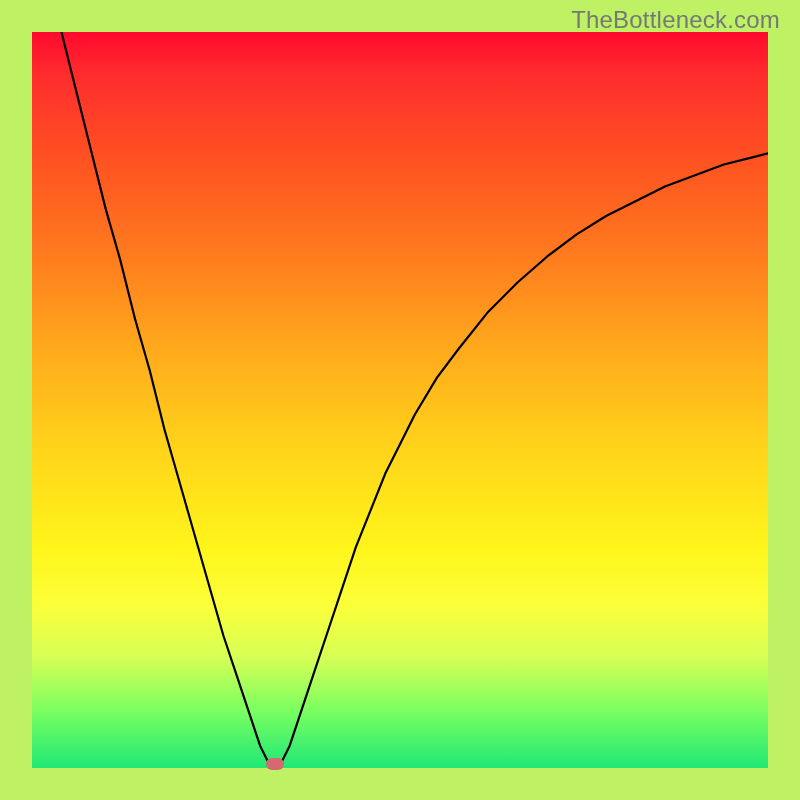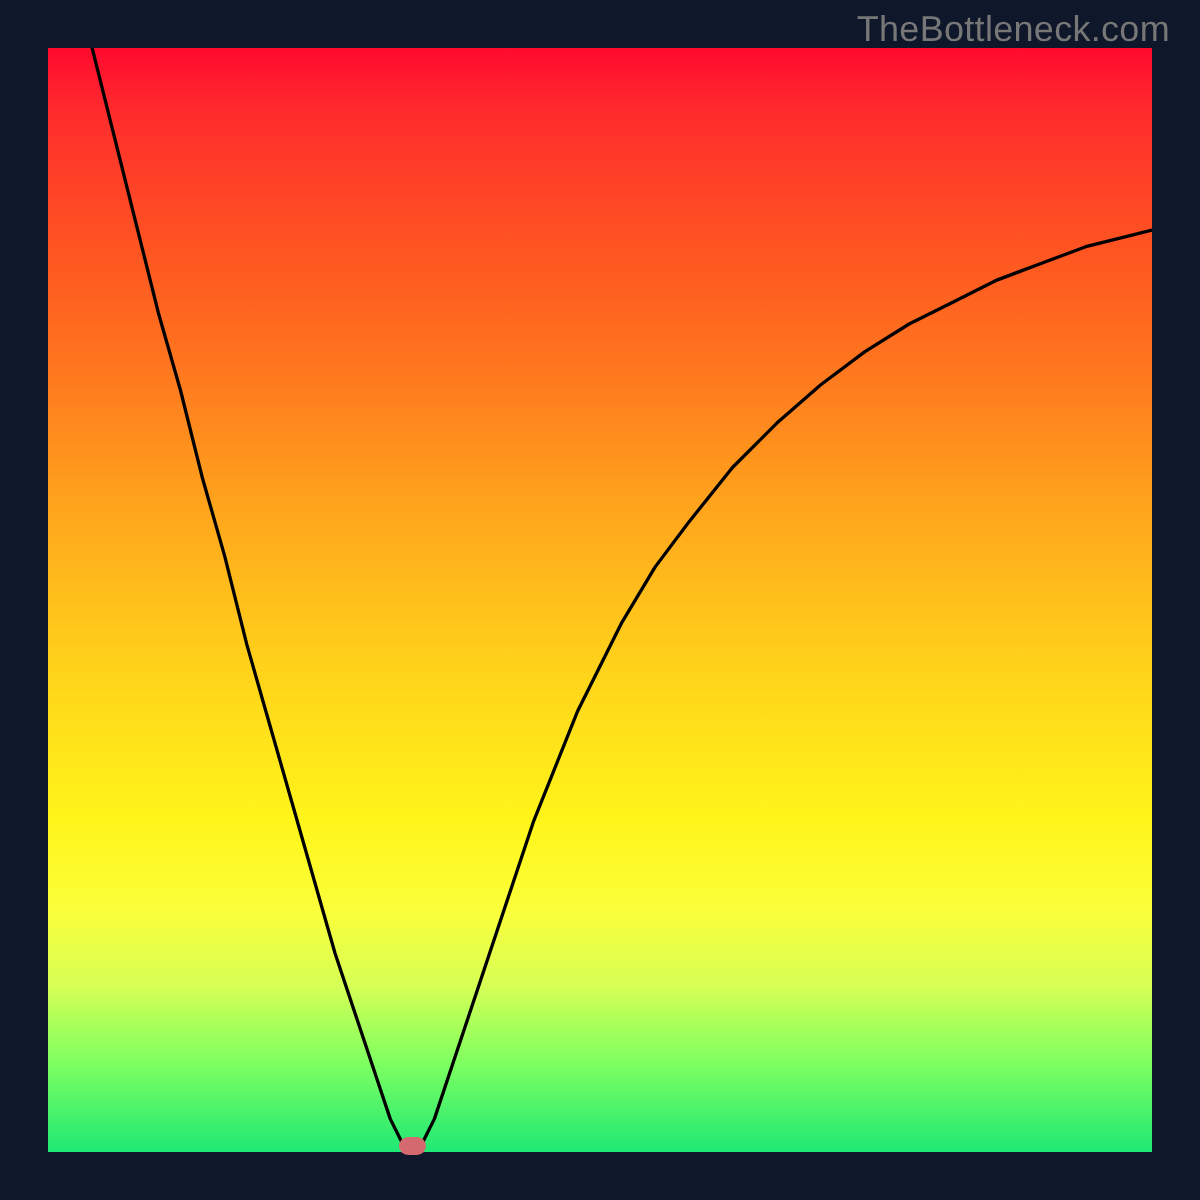--- a/index.html
+++ b/index.html
@@ -1,17 +1,17 @@
 <!DOCTYPE html>
 <html><head>
 <meta charset="utf-8">
 <style>
   * { margin: 0; padding: 0; box-sizing: border-box; }
   html, body { width: 800px; height: 800px; overflow: hidden; background: #000; }
-  .wrap { position: relative; width: 800px; height: 800px; background: #0f172a; }
+  .wrap { position: relative; width: 800px; height: 800px; background: #bef264; }
   .plot {
     position: absolute;
     left: 32px; top: 32px; width: 736px; height: 736px;
     background: linear-gradient(to bottom,
       #ff0a2e 0%,
       #ff2d2d 6%,
       #ff5421 18%,
       #ff7a1e 30%,
       #ffa61c 42%,
       #ffd21a 56%,

